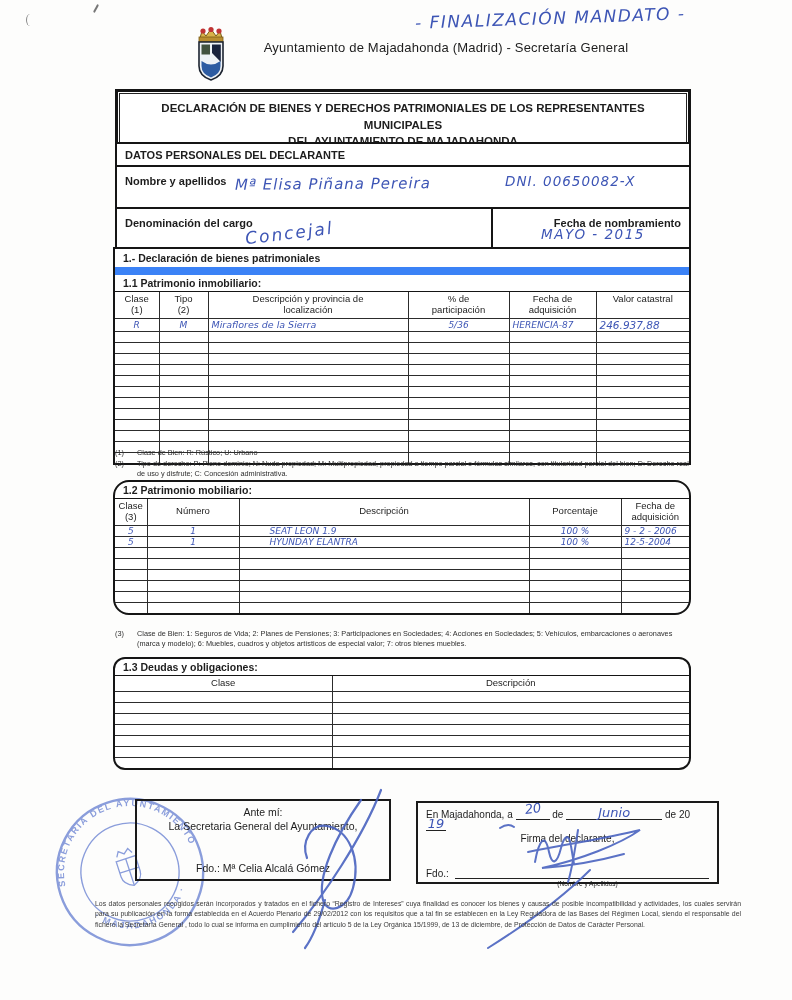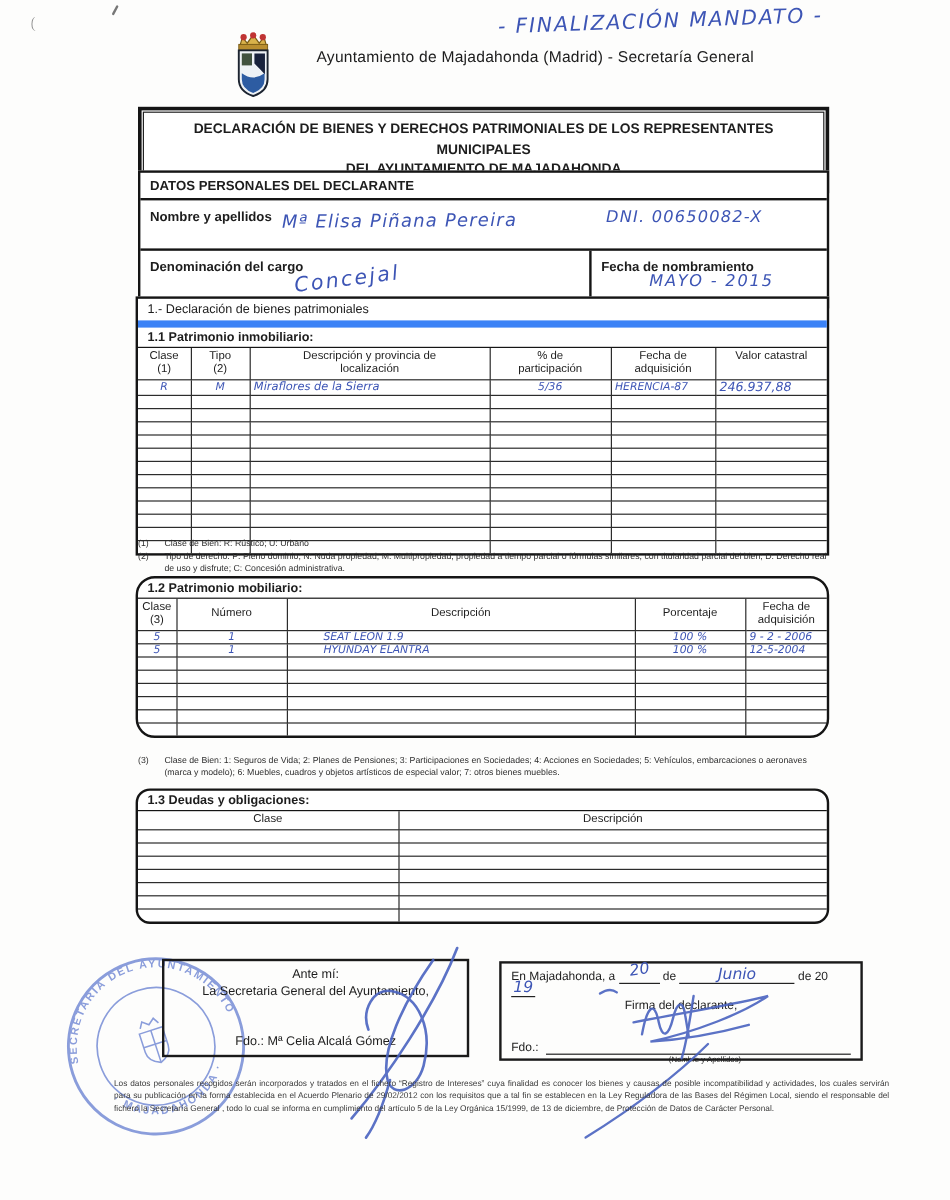--- a/index.html
+++ b/index.html
@@ -27,26 +27,26 @@
   .personal{position:absolute;left:115px;top:142px;width:576px;box-sizing:border-box;border:2.5px solid #151515;background:#fff;}
   .p-head{font-weight:bold;font-size:11px;padding:5px 8px 4px;border-bottom:2px solid #151515;}
   .p-name{position:relative;border-bottom:2px solid #151515;padding:4px 8px 3px;height:42px;box-sizing:border-box;}
   .p-name .lbl{font-weight:bold;font-size:11px;}
   .p-name .hw-name{position:absolute;left:118px;top:8px;font-size:15px;letter-spacing:1px;transform:rotate(-.5deg);}
   .p-name .hw-dni{position:absolute;left:388px;top:6px;font-size:13.5px;letter-spacing:1px;}
   .p-bottom{display:flex;height:46px;}
   .p-cargo{width:374px;box-sizing:border-box;padding:4px 8px;position:relative;}
   .p-cargo .lbl{font-weight:bold;font-size:11px;}
   .p-cargo .hw-cargo{position:absolute;left:128px;top:14px;font-size:17px;letter-spacing:2px;transform:rotate(-7deg);}
-  .p-fecha{flex:1;border-left:2px solid #151515;box-sizing:border-box;padding:4px 8px;position:relative;}
+  .p-fecha{flex:1;border-left:2px solid #151515;box-sizing:border-box;padding:4px 8px;position:relative;text-align:right;}
   .p-fecha .lbl{font-weight:bold;font-size:11px;}
   .p-fecha .hw-fecha{position:absolute;left:48px;top:17px;font-size:13.5px;letter-spacing:1.5px;}
   
   .secbox{position:absolute;left:113px;width:578px;box-sizing:border-box;border:2.5px solid #151515;background:#fff;}
-  .sec-title{font-weight:normal;font-size:10.5px;padding:3px 8px;border-bottom:6px solid #3b82f6;}
+  .sec-title{font-weight:bold;font-size:10.5px;padding:3px 8px;border-bottom:8px solid #3b82f6;}
   .sub-bar{font-weight:bold;font-size:10.5px;padding:2px 8px;border-bottom:1.5px solid #151515;}
   table.grid{border-collapse:collapse;width:100%;table-layout:fixed;}
   table.grid th{font-weight:normal;font-size:9.5px;line-height:1.15;padding:2px 1px;border:1px solid #2c2c2c;border-top:none;white-space:pre-line;vertical-align:top;}
   table.grid td{border:1px solid #2c2c2c;font-size:9px;padding:0 3px;height:10px;overflow:visible;}
   table.grid tr td:first-child,table.grid th:first-child{border-left:none;}
   table.grid tr td:last-child,table.grid th:last-child{border-right:none;}
   table.grid tr:last-child td{border-bottom:none;}
   td.hwc{font-family:"DejaVu Sans",sans-serif;font-style:italic;color:#3d55b5;font-size:10px;white-space:nowrap;}
   .mobrow td{height:17px;font-size:11px;}
   

